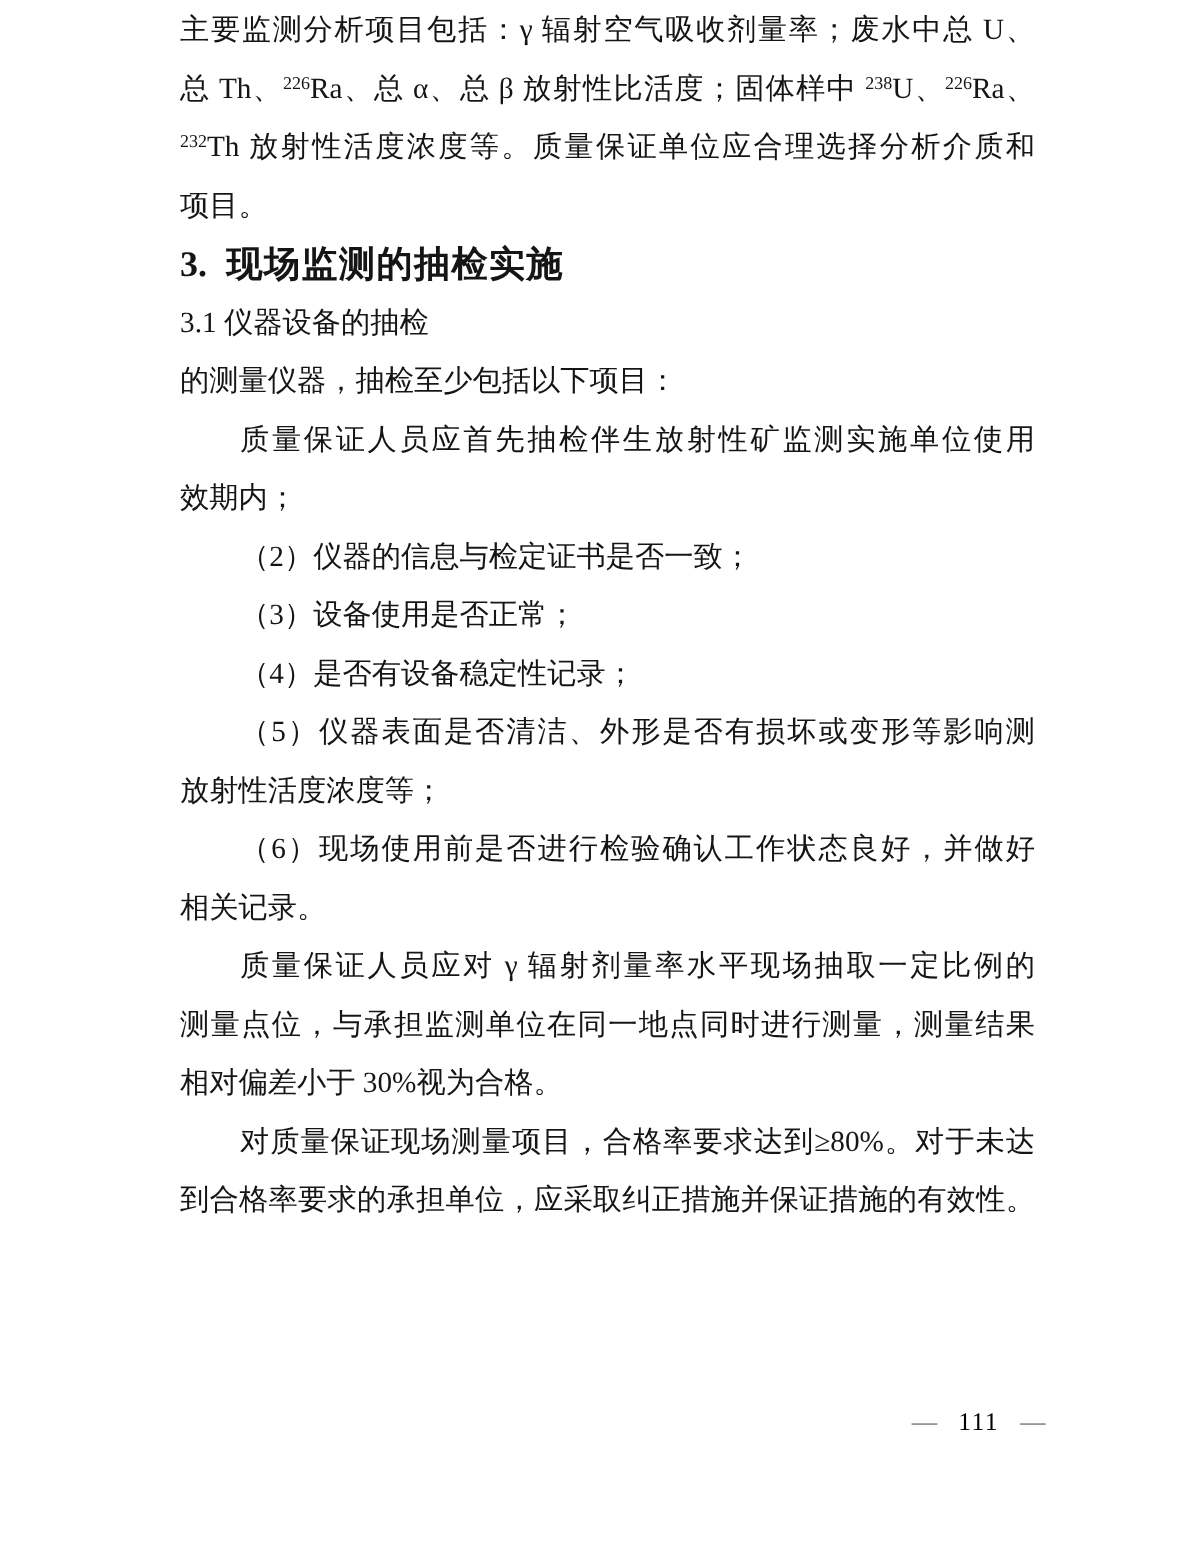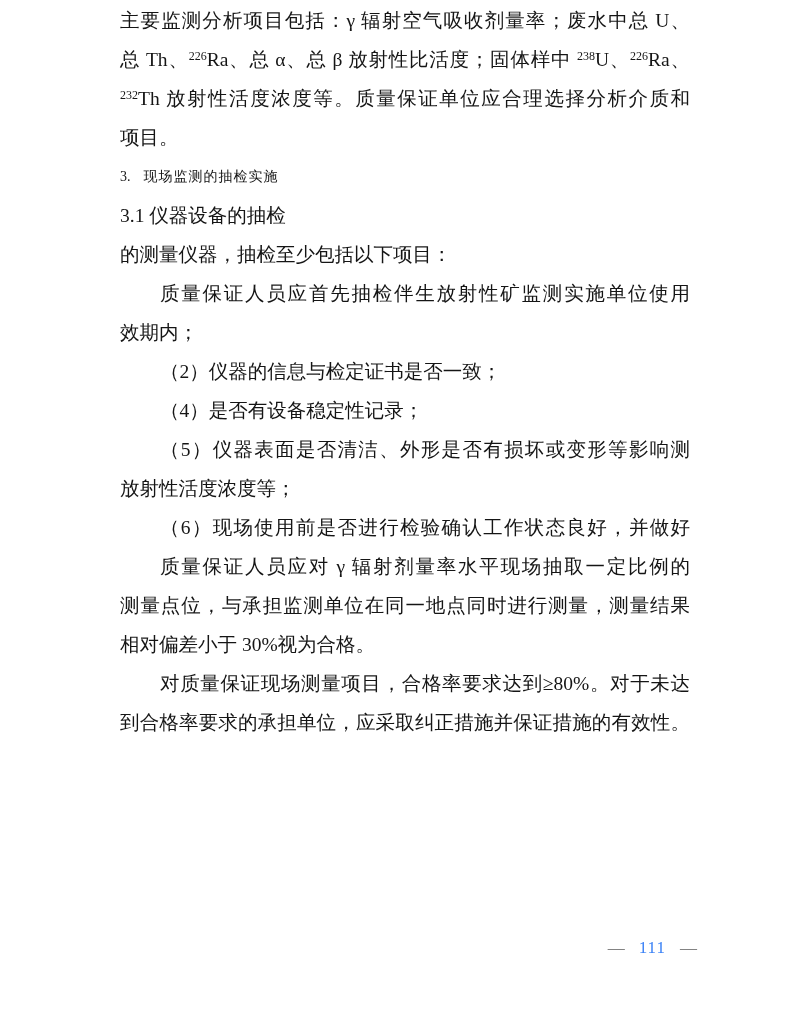--- a/index.html
+++ b/index.html
@@ -29,22 +29,22 @@
     text-align: justify;
     text-align-last: justify;
   }
   .line.ind { text-indent: 40px; }
   sup {
     font-size: 12px;
     line-height: 0;
     vertical-align: 6px;
   }
   .heading {
-    font-weight: 400;
-    font-size: 14px;
+    font-weight: 700;
+    font-size: 24px;
   }
   .heading .hnum {
     font-family: "Liberation Serif", "DejaVu Serif", serif;
     margin-right: 13px;
   }
   .heading .htitle {
     font-family: "Liberation Sans", "DejaVu Sans", sans-serif;
     letter-spacing: 1px;
   }
   .footer {
@@ -56,41 +56,43 @@
     display: flex;
     align-items: center;
     justify-content: flex-end;
     padding-right: 103px;
     box-sizing: border-box;
     gap: 14px;
     font-size: 17px;
     line-height: 32px;
   }
   .footer .dash { color: #6e6e6e; }
-  .footer .pnum { color: #3b82f6; letter-spacing: 1px; }
+  .footer .pnum { color: #000000; letter-spacing: 1px; }
 </style>
 </head>
 <body>
 
 <div class="page">
   <div class="doc">
       <div class="line j">主要监测分析项目包括：γ 辐射空气吸收剂量率；废水中总 U、</div>
       <div class="line j"><span>总 Th、</span><sup>226</sup><span>Ra、总 α、总 β 放射性比活度；固体样中 </span><sup>238</sup><span>U、</span><sup>226</sup><span>Ra、</span></div>
       <div class="line j"><sup>232</sup><span>Th 放射性活度浓度等。质量保证单位应合理选择分析介质和</span></div>
       <div class="line">项目。</div>
       <div class="line heading"><span class="hnum">3.</span><span class="htitle">现场监测的抽检实施</span></div>
       <div class="line subheading">3.1 仪器设备的抽检</div>
       <div class="line">的测量仪器，抽检至少包括以下项目：</div>
       <div class="line j ind">质量保证人员应首先抽检伴生放射性矿监测实施单位使用</div>
       <div class="line">效期内；</div>
       <div class="line ind">（2）仪器的信息与检定证书是否一致；</div>
+      <div class="line ind">（3）设备使用是否正常；</div>
       <div class="line ind">（4）是否有设备稳定性记录；</div>
       <div class="line j ind">（5）仪器表面是否清洁、外形是否有损坏或变形等影响测</div>
       <div class="line">放射性活度浓度等；</div>
       <div class="line j ind">（6）现场使用前是否进行检验确认工作状态良好，并做好</div>
+      <div class="line">相关记录。</div>
       <div class="line j ind">质量保证人员应对 γ 辐射剂量率水平现场抽取一定比例的</div>
       <div class="line j">测量点位，与承担监测单位在同一地点同时进行测量，测量结果</div>
       <div class="line">相对偏差小于 30%视为合格。</div>
       <div class="line j ind">对质量保证现场测量项目，合格率要求达到≥80%。对于未达</div>
       <div class="line j">到合格率要求的承担单位，应采取纠正措施并保证措施的有效性。</div>
     </div>
   <div class="footer">
     <span class="dash">—</span>
     <span class="pnum">111</span>
     <span class="dash">—</span>

